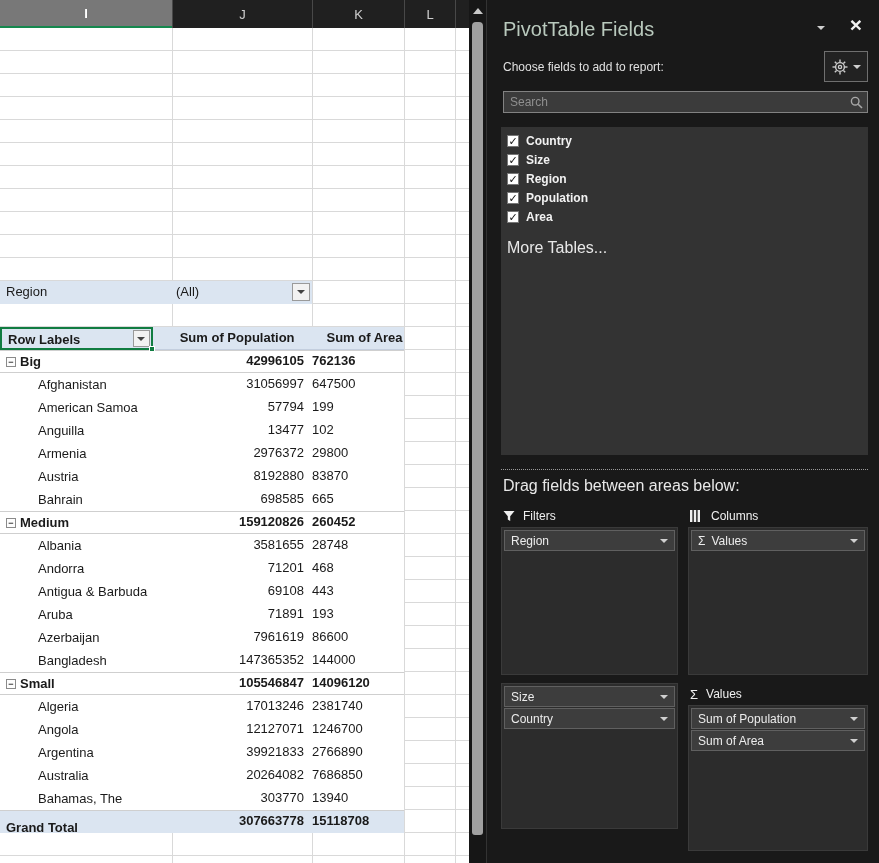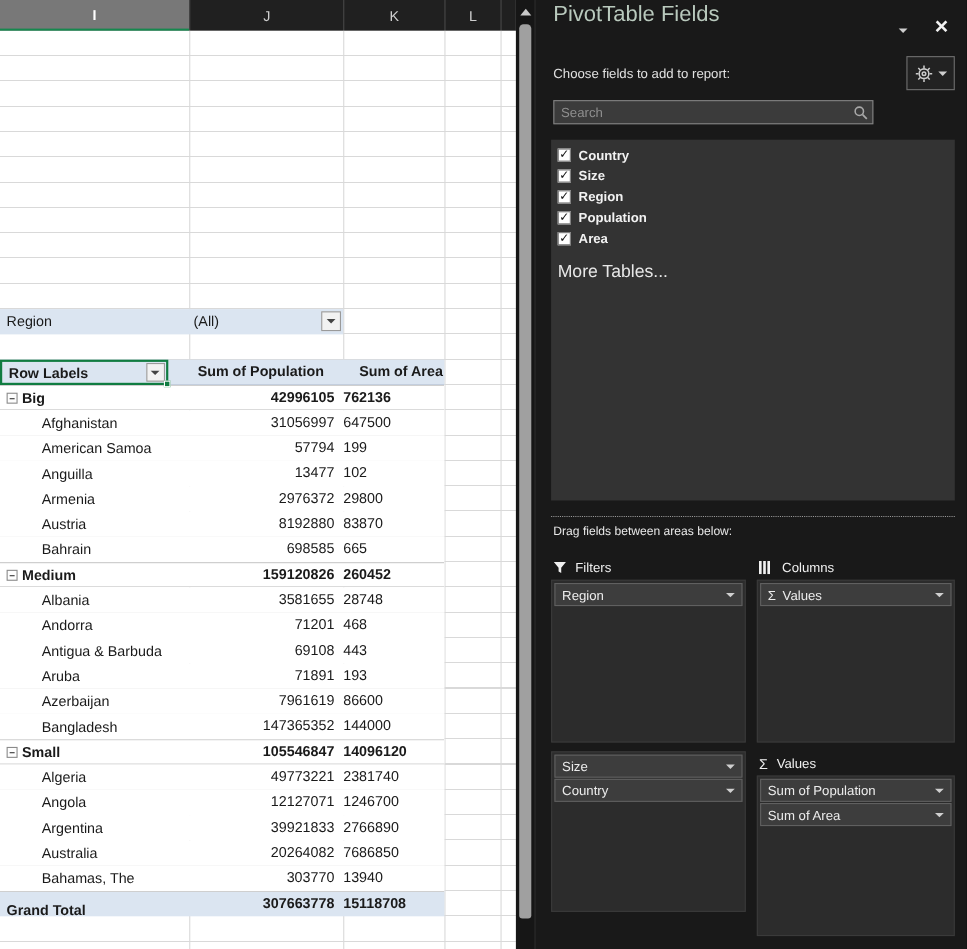--- a/index.html
+++ b/index.html
@@ -56,43 +56,43 @@
   .pivot-row.t-grand .c-label { padding-left:6px;margin-top:12px; }
 
   
   .vscroll { position:absolute; left:469px; top:0; width:18px; height:863px; background:#161616; border-right:1px solid #333; }
   .vs-up { position:absolute; left:0; top:2px; width:18px; height:18px; display:flex; align-items:center; justify-content:center; }
   .tri-up { width:0; height:0; border-left:5px solid transparent; border-right:5px solid transparent; border-bottom:6px solid #c8c8c8; }
   .vs-thumb { position:absolute; left:3px; top:22px; width:11px; height:813px; background:#a0a0a0; border-radius:4px 4px 3px 3px; }
 
   
   .pane { position:absolute; left:487px; top:0; width:392px; height:863px; background:#191919; color:#e8e8e8; }
-  .pane-title { position:absolute; left:16px; top:2px; font-size:20px; color:#b9c9bd; }
+  .pane-title { position:absolute; left:16px; top:18px; font-size:20px; color:#b9c9bd; }
   .pane-chevron { position:absolute; left:325px; top:26px; width:18px; height:14px; display:flex; justify-content:center; }
   .pane-close { position:absolute; left:358px; top:14px; width:22px; height:22px; color:#f2f2f2; font-size:21px;
     font-weight:bold; text-align:center; line-height:22px; }
   .pane-sub { position:absolute; left:16px; top:60px; font-size:12px; color:#e0e0e0; }
   .gear-btn { position:absolute; left:337px; top:51px; width:44px; height:31px; border:1px solid #6f6f6f;
     display:flex; align-items:center; justify-content:center; gap:5px; background:#222; }
-  .search-box { position:absolute; left:16px; top:91px; width:291px; height:22px; background:#3b3b3b;
+  .search-box { position:absolute; left:16px; top:91px; width:365px; height:22px; background:#3b3b3b;
     border:1px solid #828282; display:flex; align-items:center; }
   .search-box input { flex:1; background:transparent; border:none; outline:none; color:#cfcfcf;
     font-size:12px; padding:0 6px; font-family:"Liberation Sans", sans-serif; }
   .search-box input::placeholder { color:#8f8f8f; opacity:1; }
   .search-icon-wrap { width:22px; display:flex; justify-content:center; }
 
   .fields-box { position:absolute; left:14px; top:127px; width:367px; height:328px; background:#333333; padding-top:4px; }
   .field-item { display:flex; align-items:center; height:19px; padding-left:6px; gap:7px; }
   .checkbox { width:12px; height:12px; background:#fff; border:1px solid #777; color:#111;
     font-size:11px; line-height:11px; text-align:center; flex:0 0 auto; }
   .field-label { font-size:12px; font-weight:bold; color:#f2f2f2; }
   .more-tables { margin-top:13px; padding-left:6px; font-size:16px; color:#e8e8e8; }
 
   .dotted-sep { position:absolute; left:14px; top:469px; width:367px; border-top:1px dotted #9a9a9a; }
-  .drag-hint { position:absolute; left:16px; top:477px; font-size:11px; color:#e8e8e8; }
+  .drag-hint { position:absolute; left:16px; top:477px; font-size:16px; color:#e8e8e8; }
 
   .area { position:absolute; }
   .a-filters { left:14px;  top:505px; width:177px; }
   .a-columns { left:201px; top:505px; width:180px; }
   .a-rows    { left:14px;  top:683px; width:177px; }
   .a-values  { left:201px; top:683px; width:180px; }
   .area-head { height:22px; display:flex; align-items:center; gap:8px; font-size:12px; color:#f0f0f0; padding-left:2px; }
   .area-box { background:#2c2c2c; border:1px solid #3a3a3a; padding:1px; }
   .box-tall { height:148px; } .box-short { height:146px; }
   .pill { height:21px; margin:1px; background:#3d3d3d; border:1px solid #606060; display:flex;
@@ -264,21 +264,21 @@
               <span>Small</span>
             </div>
             <div class="c-pop">105546847</div>
             <div class="c-area">14096120</div>
           </div>
           <div class="pivot-row t-item">
             <div class="c-label">
 
               <span>Algeria</span>
             </div>
-            <div class="c-pop">49773221</div>
+            <div class="c-pop">17013246</div>
             <div class="c-area">2381740</div>
           </div>
           <div class="pivot-row t-item">
             <div class="c-label">
 
               <span>Angola</span>
             </div>
             <div class="c-pop">12127071</div>
             <div class="c-area">1246700</div>
           </div>

